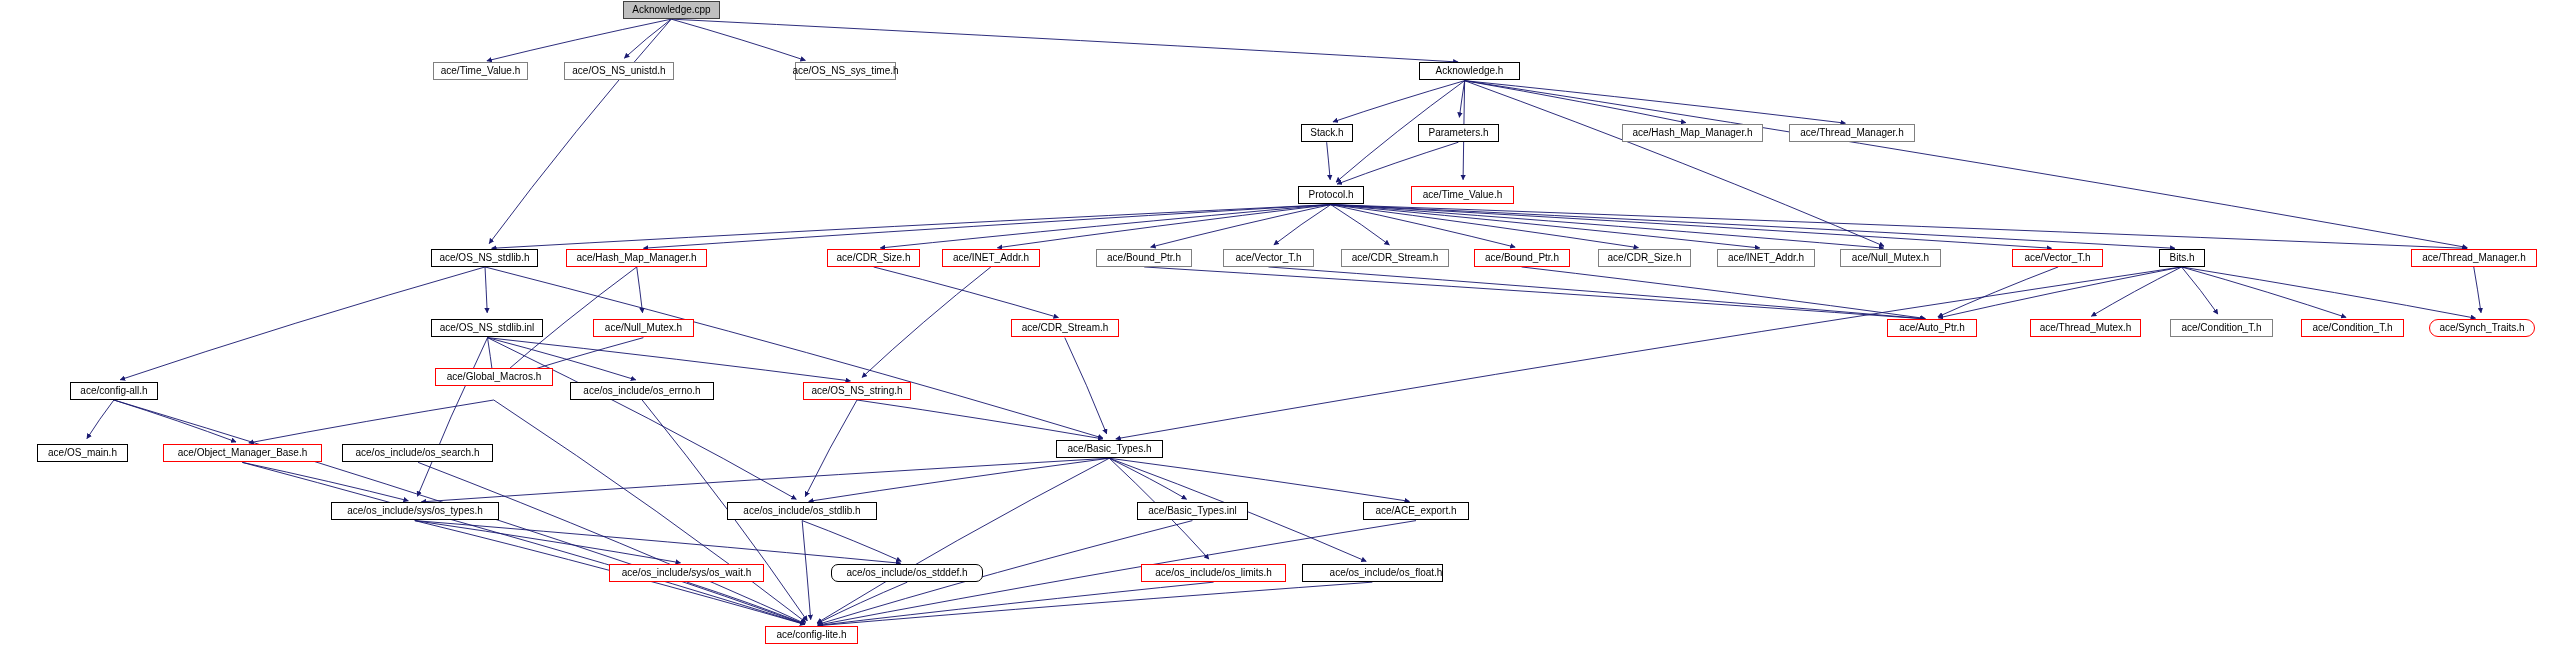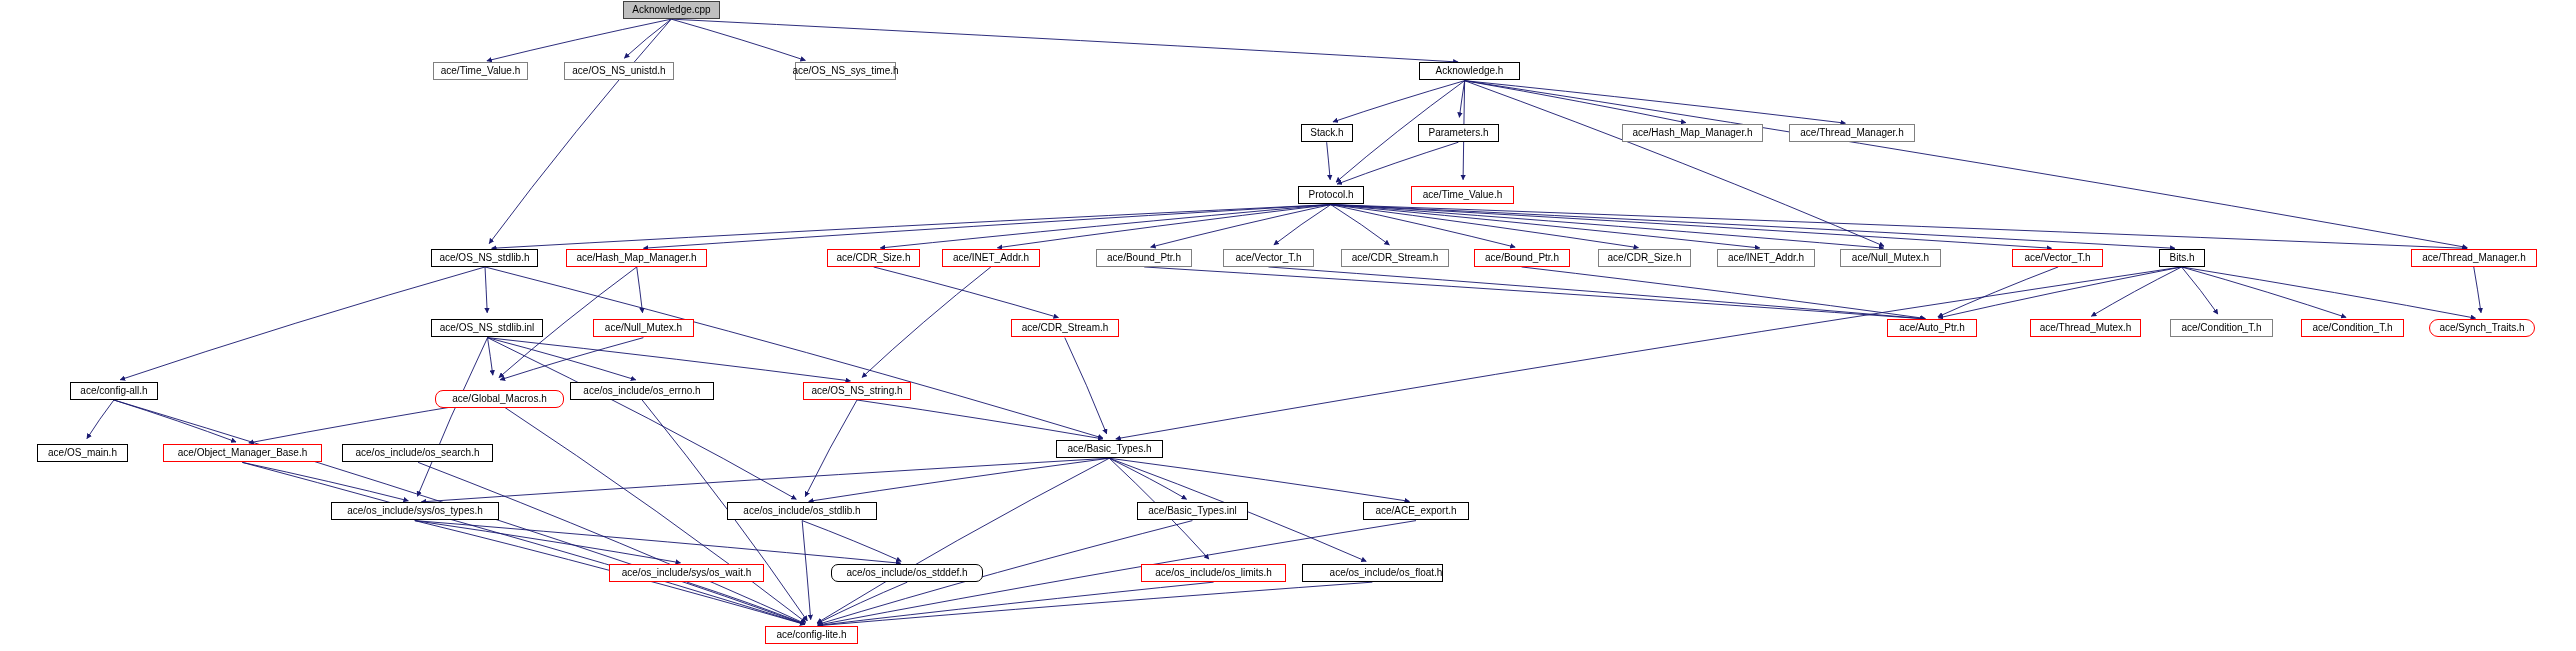--- a/index.html
+++ b/index.html
@@ -236,21 +236,21 @@
       </div>
       <div class="node red" style="left: 2301px; top: 319px; width: 103px;">
         <span class="node-label">ace/Condition_T.h</span>
       </div>
       <div class="node red" style="left: 2429px; top: 319px; width: 106px; border-radius: 9px;">
         <span class="node-label">ace/Synch_Traits.h</span>
       </div>
       <div class="node black" style="left: 70px; top: 382px; width: 88px;">
         <span class="node-label">ace/config-all.h</span>
       </div>
-      <div class="node red" style="left: 435px; top: 390px; width: 129px; border-radius: 8px;">
+      <div class="node red" style="left: 435px; top: 368px; width: 118px;">
         <span class="node-label">ace/Global_Macros.h</span>
       </div>
       <div class="node black" style="left: 570px; top: 382px; width: 144px;">
         <span class="node-label">ace/os_include/os_errno.h</span>
       </div>
       <div class="node red" style="left: 803px; top: 382px; width: 108px;">
         <span class="node-label">ace/OS_NS_string.h</span>
       </div>
       <div class="node black" style="left: 37px; top: 444px; width: 91px;">
         <span class="node-label">ace/OS_main.h</span>

